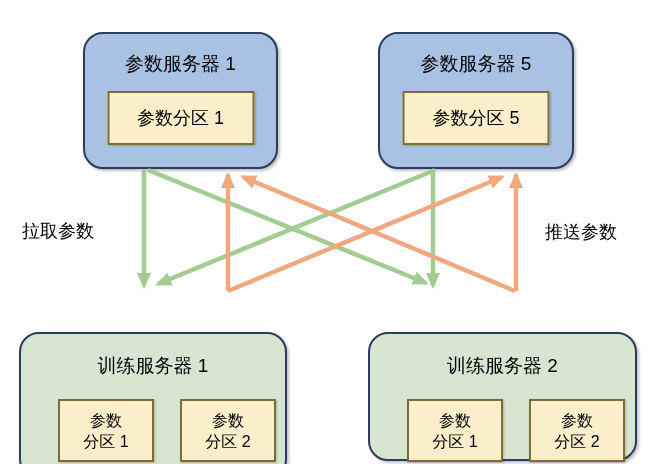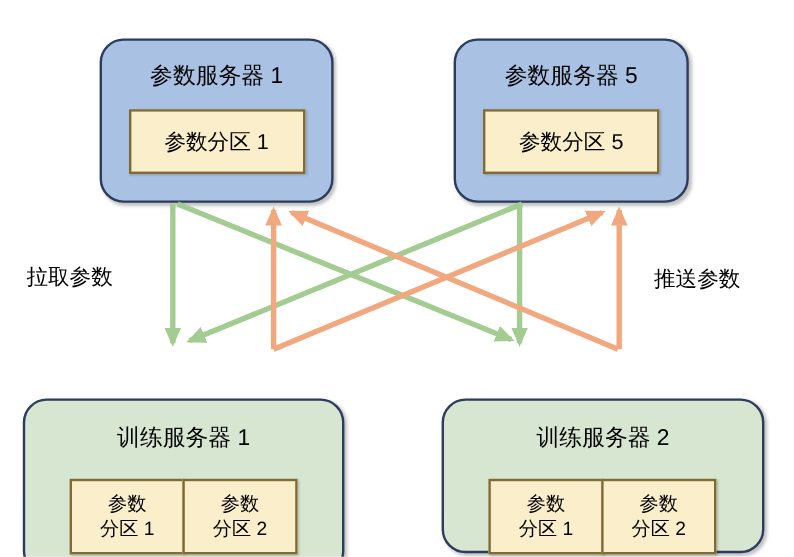--- a/index.html
+++ b/index.html
@@ -48,20 +48,21 @@
     left:50%;
     transform:translateX(-50%);
     top:57px;
     width:147px;height:54px;
     font-size:18px;
   }
   .partition-row{
     position:absolute;
     left:37px;top:65px;
     display:flex;
+    gap:28px;
   }
   .partition.cell{
     position:relative;
     width:96px;height:63px;
     font-size:16px;
     line-height:21px;
     flex-direction:column;
   }
   .partition.cell + .partition.cell{ margin-left:-2px; }
   .side-label{

